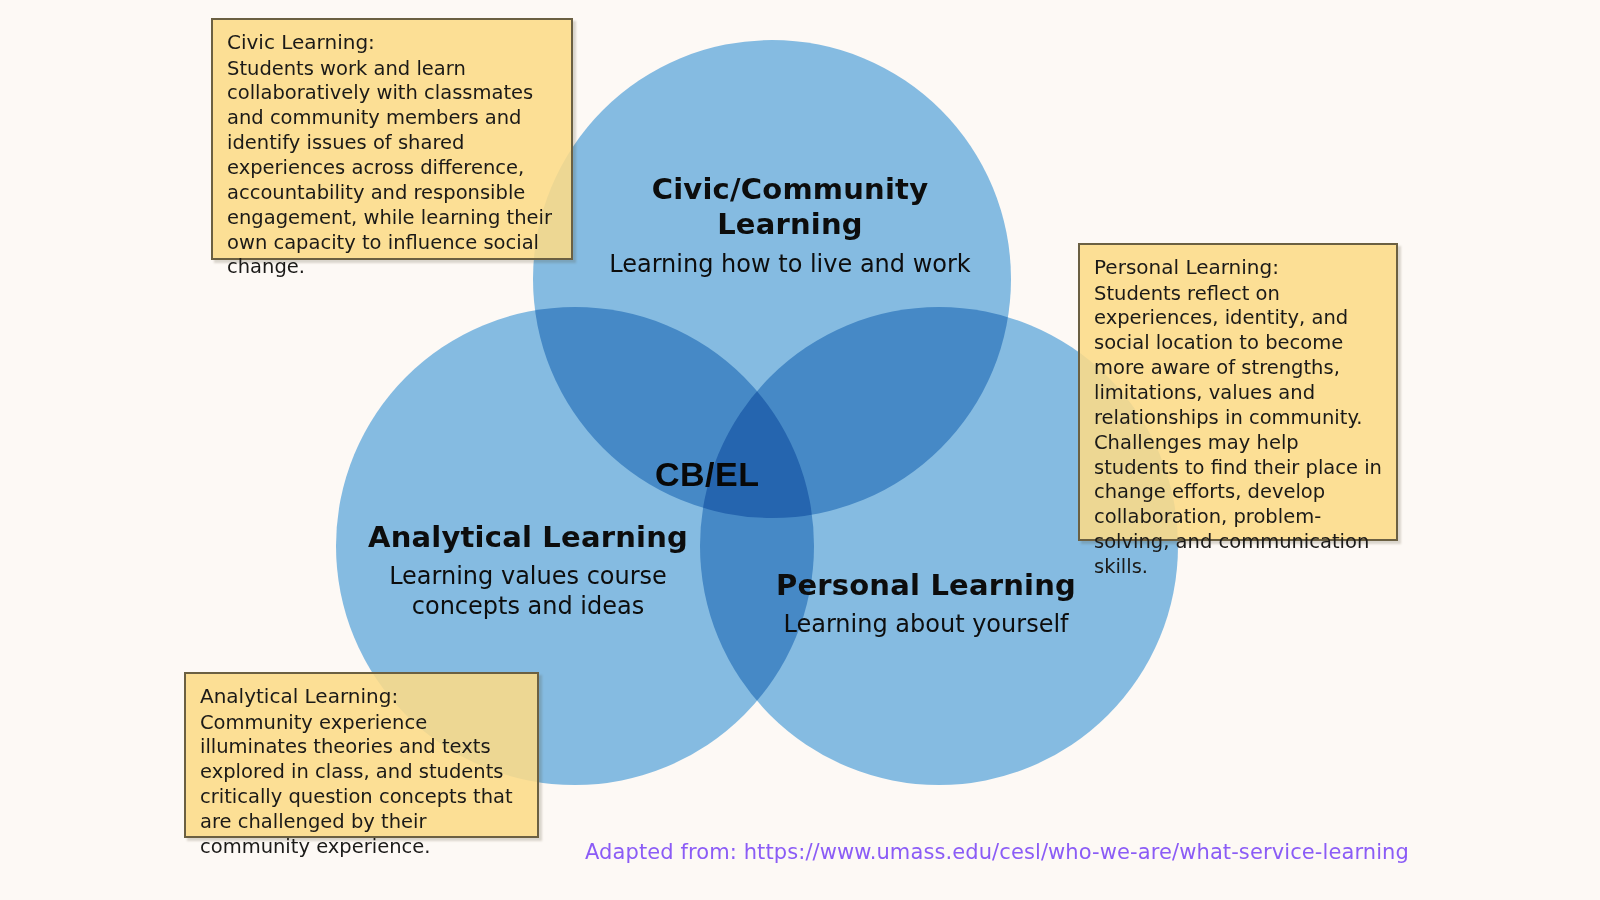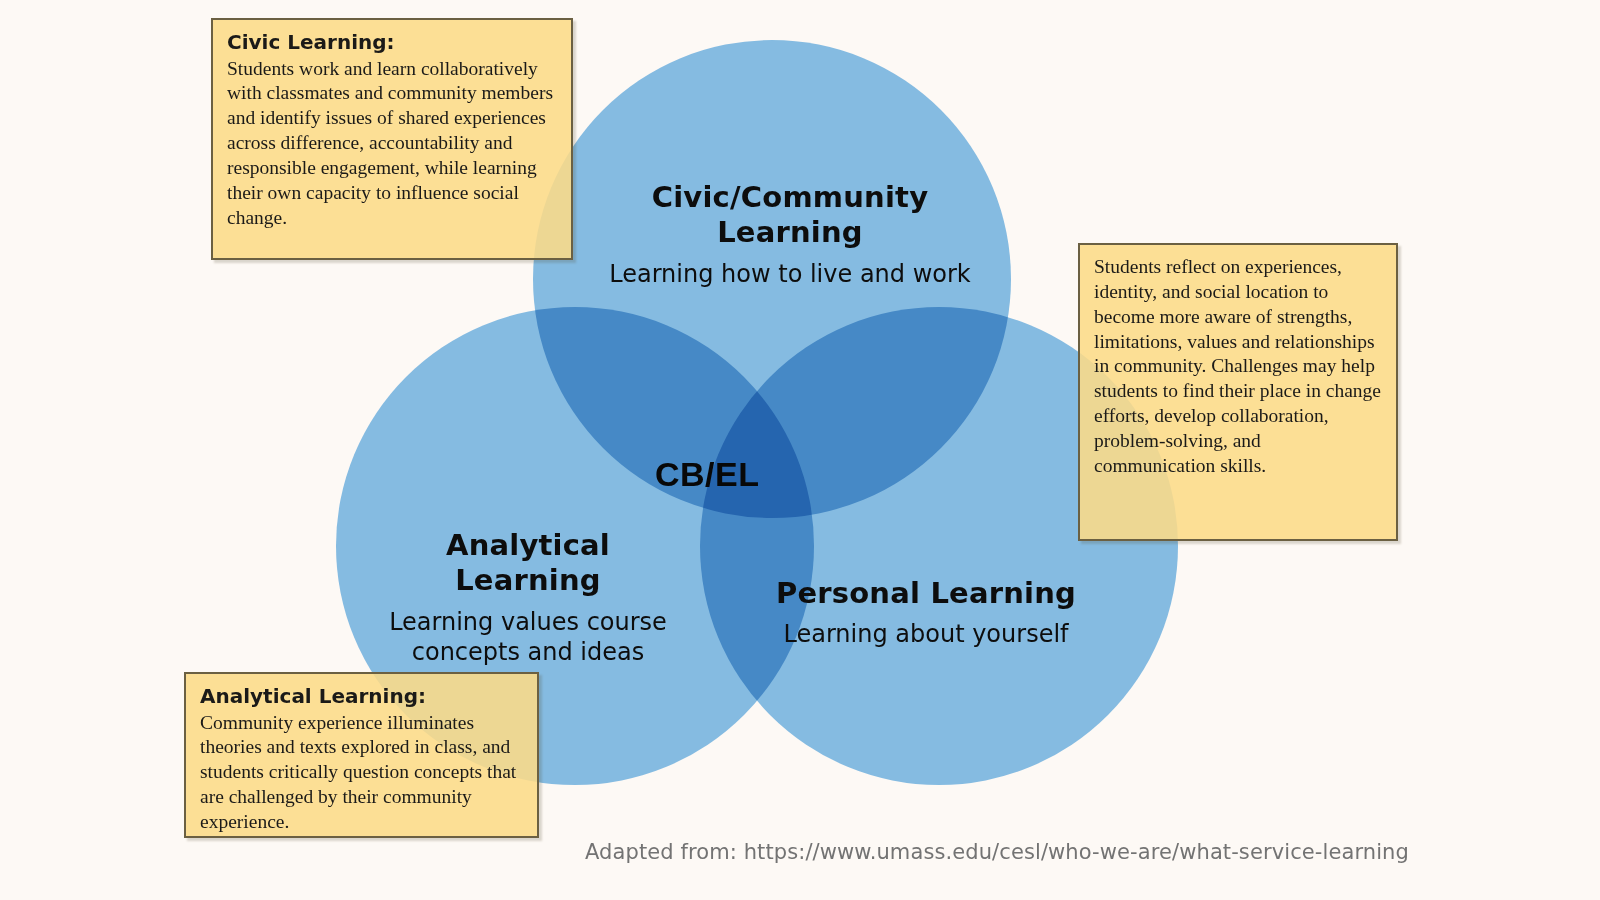--- a/index.html
+++ b/index.html
@@ -62,21 +62,21 @@
     text-align: center;
     color: #0d0d0d;
     z-index: 6;
     font-family: "DejaVu Sans", sans-serif;
   }
   .circle-title {
     font-size: 29px;
     font-weight: bold;
     letter-spacing: 0.2px;
     line-height: 1.22;
-    margin: 8px;
+    margin: 0;
   }
   .circle-sub {
     font-size: 24px;
     font-weight: normal;
     line-height: 1.25;
     margin: 6px 0 0 0;
   }
 
   #label-civic {
     left: 575px;
@@ -116,28 +116,27 @@
     padding: 10px 12px 12px 14px;
     z-index: 5;
     color: #1b1a18;
     font-family: "DejaVu Sans", sans-serif;
     font-size: 19.5px;
     line-height: 1.275;
     box-shadow: 3px 3px 2px rgba(80, 70, 40, 0.20);
   }
   .callout-title {
     display: block;
-    font-weight: bold;
+    font-weight: normal;
     font-size: 20px;
     margin-bottom: 1px;
   }
   .callout-body {
     display: block;
     font-weight: normal;
-    font-family: Liberation Serif, serif;
   }
 
   #callout-civic {
     left: 211px;
     top: 18px;
     width: 362px;
     height: 242px;
   }
   #callout-personal {
     left: 1078px;
@@ -150,21 +149,21 @@
     top: 672px;
     width: 355px;
     height: 166px;
   }
 
   
   #footer-source {
     position: absolute;
     left: 585px;
     top: 840px;
-    color: #737373;
+    color: #8b5cf6;
     font-family: "DejaVu Sans", sans-serif;
     font-size: 21px;
     letter-spacing: 0.1px;
     white-space: nowrap;
     z-index: 6;
   }
 </style>
 </head>
 <body>
 
@@ -200,20 +199,21 @@
   </div>
 
   <div id="label-center">CB/EL</div>
 
   <div class="callout" id="callout-civic">
     <span class="callout-title">Civic Learning:</span>
     <span class="callout-body">Students work and learn collaboratively with classmates and community members and identify issues of shared experiences across difference, accountability and responsible engagement, while learning their own capacity to influence social change.</span>
   </div>
 
   <div class="callout" id="callout-personal">
+    <span class="callout-title">Personal Learning:</span>
     <span class="callout-body">Students reflect on experiences, identity, and social location to become more aware of strengths, limitations, values and relationships in community. Challenges may help students to find their place in change efforts, develop collaboration, problem-solving, and communication skills.</span>
   </div>
 
   <div class="callout" id="callout-analytical">
     <span class="callout-title">Analytical Learning:</span>
     <span class="callout-body">Community experience illuminates theories and texts explored in class, and students critically question concepts that are challenged by their community experience.</span>
   </div>
 
   <div id="footer-source">Adapted from: https://www.umass.edu/cesl/who-we-are/what-service-learning</div>
 

